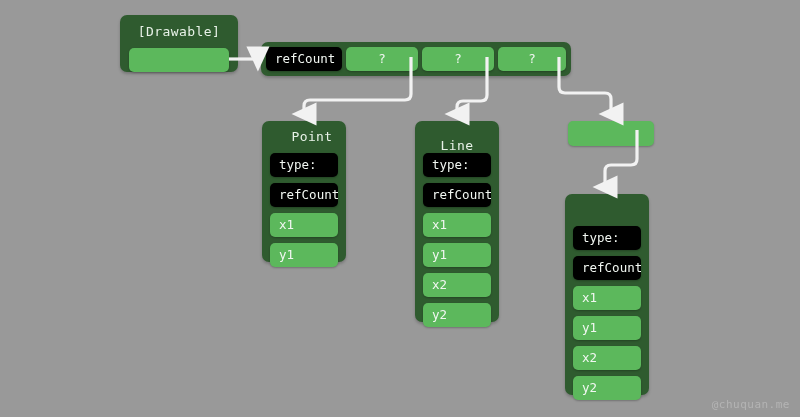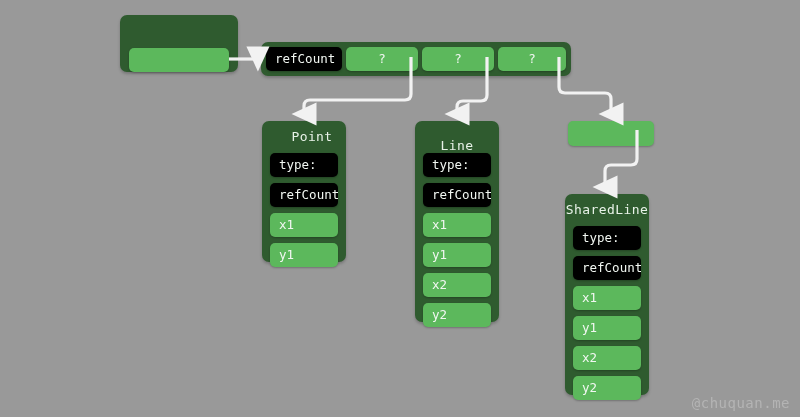--- a/index.html
+++ b/index.html
@@ -84,31 +84,32 @@
     width: 800px;
     height: 417px;
     pointer-events: none;
   }
   
   #watermark {
     position: absolute;
     right: 10px;
     bottom: 6px;
     color: #b4b4b4;
-    font-size: 14px;
+    font-size: 11px;
     letter-spacing: 0.5px;
     font-family: "DejaVu Sans Mono", monospace;
   }
 </style>
 </head>
 <body>
 
 <div id="stage">
 
   <div class="node" id="drawable-node" style="left:120px; top:15px; width:118px; height:57px;">
+    <div class="node-title" style="margin-top:6px;">[Drawable]</div>
     <div class="plain-green" style="left:9px; top:33px; width:100px; height:24px;"></div>
   </div>
 
   <div id="array-row" style="left:261px; top:42px; width:310px; height:34px;">
     <div class="cell blue pad" style="left:5px; top:5px; width:76px;">refCount</div>
     <div class="cell green center" style="left:85px; top:5px; width:72px;">?</div>
     <div class="cell green center" style="left:161px; top:5px; width:72px;">?</div>
     <div class="cell green center" style="left:237px; top:5px; width:68px;">?</div>
   </div>
 
@@ -126,21 +127,20 @@
     <div class="cell blue pad" style="left:8px; top:62px;  width:68px;">refCount:</div>
     <div class="cell green pad" style="left:8px; top:92px;  width:68px;">x1</div>
     <div class="cell green pad" style="left:8px; top:122px; width:68px;">y1</div>
     <div class="cell green pad" style="left:8px; top:152px; width:68px;">x2</div>
     <div class="cell green pad" style="left:8px; top:182px; width:68px;">y2</div>
   </div>
 
   <div class="plain-green" style="left:568px; top:121px; width:86px; height:25px;"></div>
 
   <div class="node" id="sharedline-node" style="left:565px; top:194px; width:84px; height:201px;">
-    <div class="node-title" style="margin-top:5px;">SharedLine</div>
     <div class="cell blue pad" style="left:8px; top:32px;  width:68px;">type:</div>
     <div class="cell blue pad" style="left:8px; top:62px;  width:68px;">refCount:</div>
     <div class="cell green pad" style="left:8px; top:92px;  width:68px;">x1</div>
     <div class="cell green pad" style="left:8px; top:122px; width:68px;">y1</div>
     <div class="cell green pad" style="left:8px; top:152px; width:68px;">x2</div>
     <div class="cell green pad" style="left:8px; top:182px; width:68px;">y2</div>
   </div>
 
   <svg id="arrows" viewBox="0 0 800 417" width="800" height="417">
     <defs>

